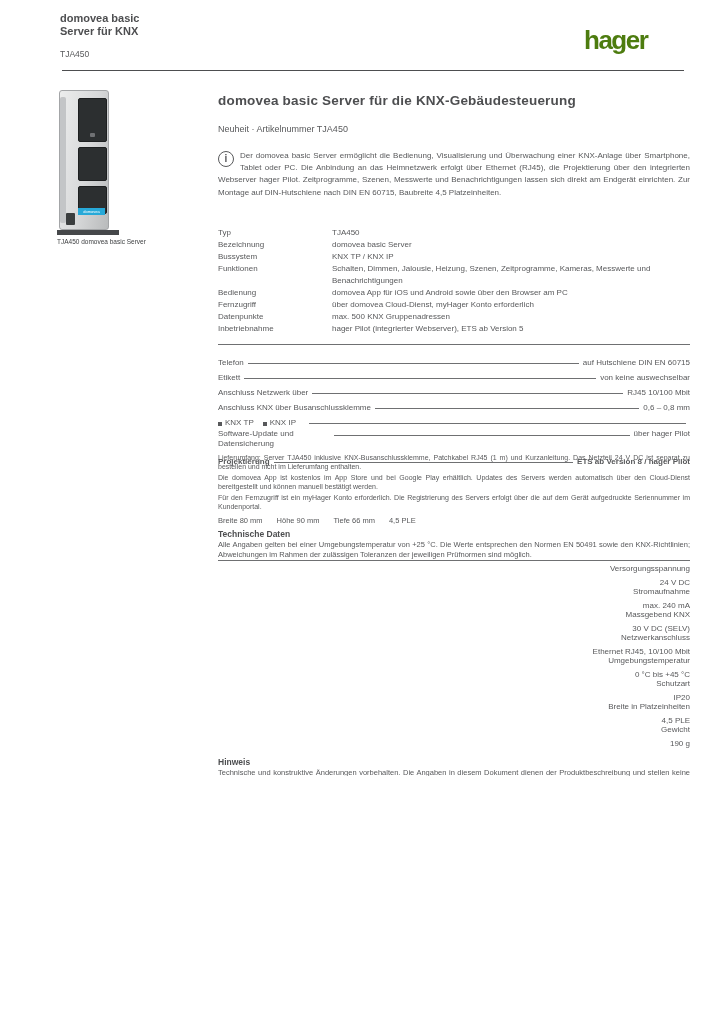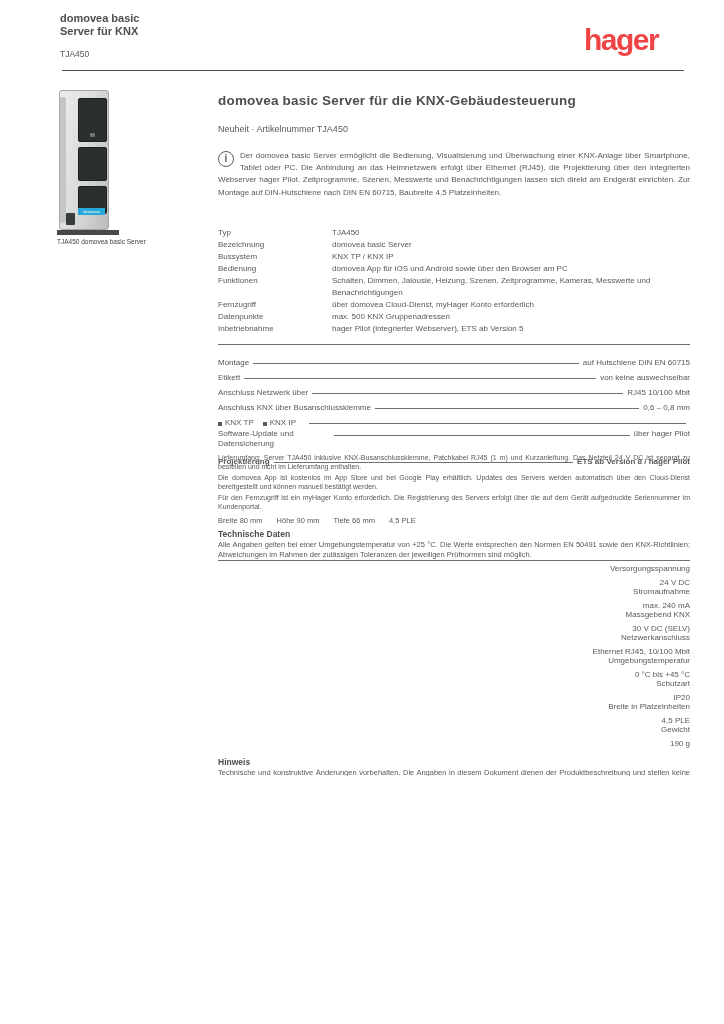--- a/index.html
+++ b/index.html
@@ -4,21 +4,21 @@
 <style>
   html,body{margin:0;padding:0;background:#ffffff;}
   .page{position:relative;width:724px;height:776px;background:#ffffff;overflow:hidden;
         font-family:"Liberation Sans", sans-serif;color:#58595b;}
   
   .hdr-left{position:absolute;left:60px;top:12px;}
   .hdr-l1{font-size:11px;font-weight:bold;color:#4d4e50;line-height:13px;}
   .hdr-l2{font-size:11px;font-weight:bold;color:#4d4e50;line-height:13px;}
   .hdr-l3{font-size:8.5px;color:#58595b;margin-top:11px;}
   .hdr-rule{position:absolute;left:62px;top:70px;width:622px;height:1px;background:#4d4e50;}
-  .logo{position:absolute;left:584px;top:24px;font-size:30px;font-weight:bold;color:#ef4444;
+  .logo{position:absolute;left:584px;top:24px;font-size:26px;font-weight:bold;color:#4d7c0f;
         letter-spacing:-1.5px;line-height:32px;}
   
   .figure{position:absolute;left:57px;top:88px;width:62px;height:150px;}
   .dev-body{position:absolute;left:2px;top:2px;width:48px;height:138px;border:1px solid #a3a5a7;
             border-radius:3px;background:linear-gradient(100deg,#eceded 0%,#d7d8d9 55%,#b9bbbc 100%);}
   .dev-clip{position:absolute;left:0px;top:6px;width:6px;height:126px;background:#c3c5c7;border-radius:2px;}
   .dev-panel{position:absolute;left:18px;width:27px;background:#2c2f30;border:1px solid #1d1f20;border-radius:2px;}
   .dev-p1{top:7px;height:42px;}  .dev-p2{top:56px;height:32px;}  .dev-p3{top:95px;height:26px;}
   .dev-dot{position:absolute;left:11px;bottom:4px;width:5px;height:4px;background:#6f7173;border-radius:1px;}
   .dev-cyan{position:absolute;left:18px;top:117px;width:27px;height:7px;background:#27a9d8;
@@ -112,46 +112,46 @@
       </div>
     <div class="orow">
         <span class="okey">Bezeichnung</span>
         <span class="oval">domovea basic Server</span>
       </div>
     <div class="orow">
         <span class="okey">Bussystem</span>
         <span class="oval">KNX TP / KNX IP</span>
       </div>
     <div class="orow">
+        <span class="okey">Funktionen</span>
+        <span class="oval">Schalten, Dimmen, Jalousie, Heizung, Szenen, Zeitprogramme, Kameras, Messwerte und Benachrichtigungen</span>
+      </div>
+    <div class="orow">
         <span class="okey">Bedienung</span>
         <span class="oval">domovea App für iOS und Android sowie über den Browser am PC</span>
       </div>
     <div class="orow">
-        <span class="okey">Funktionen</span>
-        <span class="oval">Schalten, Dimmen, Jalousie, Heizung, Szenen, Zeitprogramme, Kameras, Messwerte und Benachrichtigungen</span>
-      </div>
-    <div class="orow">
         <span class="okey">Fernzugriff</span>
         <span class="oval">über domovea Cloud-Dienst, myHager Konto erforderlich</span>
       </div>
     <div class="orow">
         <span class="okey">Datenpunkte</span>
         <span class="oval">max. 500 KNX Gruppenadressen</span>
       </div>
     <div class="orow">
         <span class="okey">Inbetriebnahme</span>
         <span class="oval">hager Pilot (integrierter Webserver), ETS ab Version 5</span>
       </div>
   </div>
 
   <div class="rule rule1"></div>
 
   <div class="install">
     <div class="irow">
-        <span>Montage</span>
+        <span>Telefon</span>
         <span class="leader"></span>
         <span class="tvalue">auf Hutschiene DIN EN 60715</span>
       </div>
     <div class="irow">
         <span>Etikett</span>
         <span class="leader"></span>
         <span class="tvalue">von keine auswechselbar</span>
       </div>
     <div class="irow">
         <span>Anschluss Netzwerk über</span>

